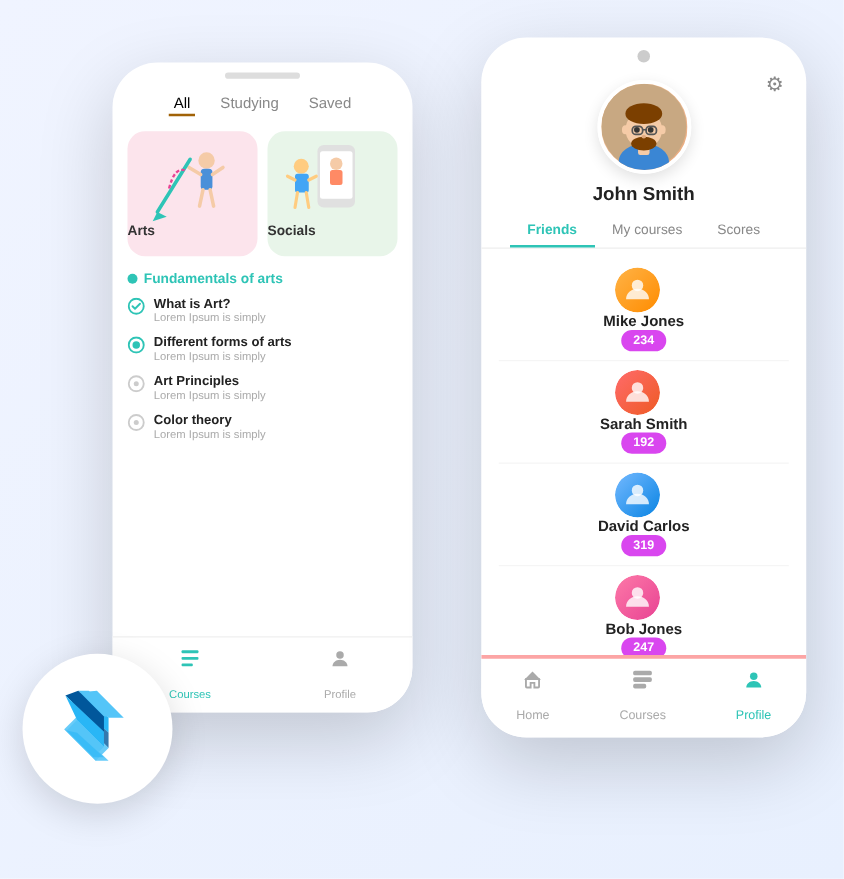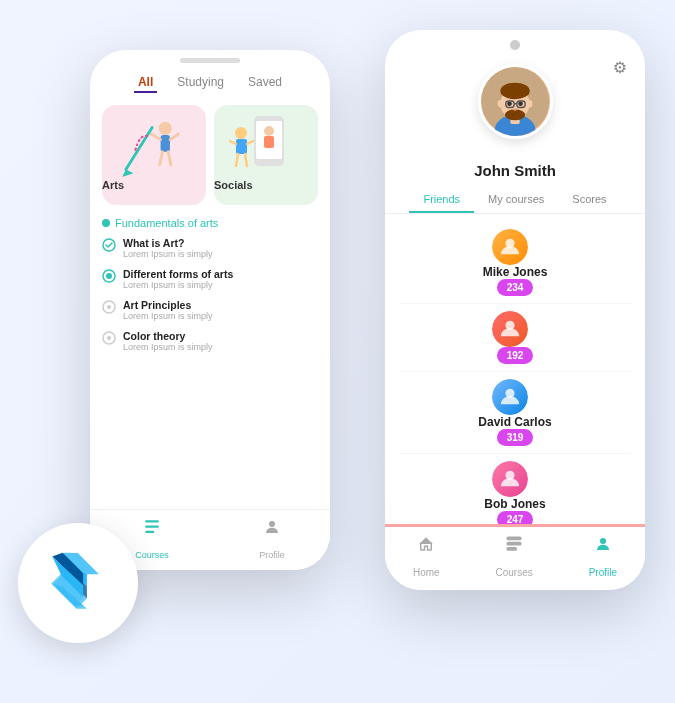--- a/index.html
+++ b/index.html
@@ -90,23 +90,23 @@
       gap: 16px;
       padding: 6px 16px 8px;
     }
     .tab-item {
       font-size: 12px;
       color: #888;
       cursor: pointer;
       padding: 2px 4px;
     }
     .tab-item.active {
-      color: #c2410c;
-      border-bottom: 2px solid #4c1d95;
-      font-weight: 700;
+      color: #000000;
+      border-bottom: 2px solid #a16207;
+      font-weight: 400;
     }
 
     
     .cards-row {
       display: flex;
       gap: 8px;
       padding: 4px 12px;
       overflow: hidden;
     }
     .category-card {
@@ -154,21 +154,21 @@
       height: 70px;
     }
 
     
     .course-list {
       padding: 8px 12px 4px;
     }
     .course-section-title {
       color: #2ec4b6;
       font-size: 11px;
-      font-weight: 400;
+      font-weight: 700;
       margin-bottom: 8px;
       display: flex;
       align-items: center;
       gap: 5px;
     }
     .green-dot {
       width: 8px;
       height: 8px;
       background: #2ec4b6;
       border-radius: 50%;
@@ -250,42 +250,42 @@
       display: flex;
       align-items: center;
       justify-content: center;
       border: 3px solid white;
       box-shadow: 0 4px 12px rgba(0,0,0,0.12);
     }
     .user-name {
       font-size: 15px;
       font-weight: 700;
       color: #222;
-      margin-top: 23px;
+      margin-top: 8px;
     }
 
     
     .profile-tabs {
       display: flex;
       justify-content: center;
       gap: 0;
       padding: 0 16px;
       border-bottom: 1px solid #eee;
     }
     .profile-tab {
       font-size: 11px;
       padding: 6px 14px;
       color: #888;
       cursor: pointer;
       border-bottom: 2px solid transparent;
     }
     .profile-tab.active {
       color: #2ec4b6;
       border-bottom: 2px solid #2ec4b6;
-      font-weight: 400;
+      font-weight: 700;
     }
 
     
     .friends-list {
       padding: 8px 14px;
     }
     .friend-item {
       display: flex;
       align-items: center;
       padding: 7px 0;
@@ -577,20 +577,21 @@
 
     <div class="friend-item">
       <div class="friend-avatar">
         <div class="fa-sarah">
           <svg width="22" height="22" viewBox="0 0 24 24">
               <circle cx="12" cy="8" r="5" fill="rgba(255,255,255,0.8)"></circle>
               <path d="M2 20c0-5 4.5-9 10-9s10 4 10 9" fill="rgba(255,255,255,0.8)"></path>
             </svg>
         </div>
       </div>
+      <span class="friend-name">Sarah Smith</span>
       <span class="score-badge">192</span>
     </div>
 
     <div class="friend-item">
       <div class="friend-avatar">
         <div class="fa-david">
           <svg width="22" height="22" viewBox="0 0 24 24">
               <circle cx="12" cy="8" r="5" fill="rgba(255,255,255,0.8)"></circle>
               <path d="M2 20c0-5 4.5-9 10-9s10 4 10 9" fill="rgba(255,255,255,0.8)"></path>
             </svg>

